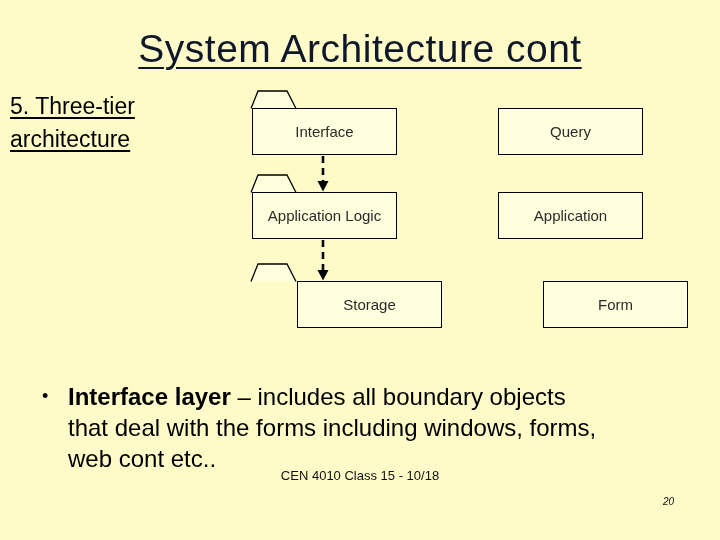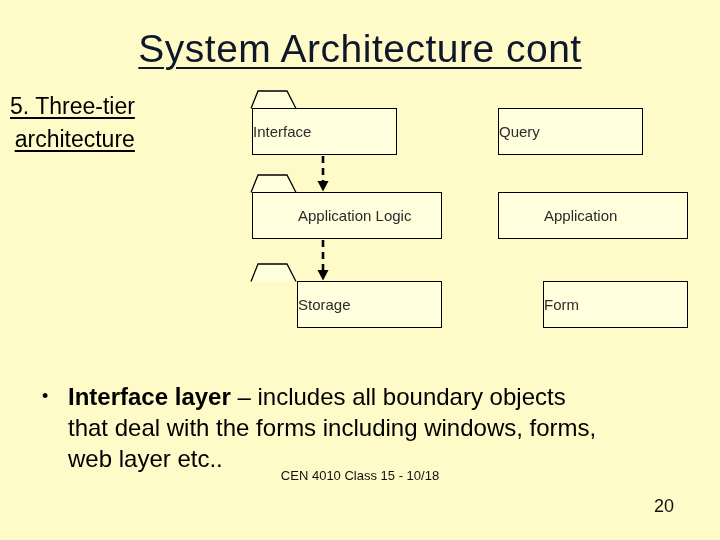--- a/index.html
+++ b/index.html
@@ -34,45 +34,45 @@
   }
 
   
   .heading {
     position: absolute;
     top: 90px;
     left: 10px;
     font-size: 23px;
     line-height: 33px;
     color: #000;
-    text-align: right;
   }
   .heading .u {
     text-decoration: underline;
     text-decoration-thickness: 1.5px;
     text-underline-offset: 3px;
   }
 
   
   .box {
     position: absolute;
     width: 143px;
     height: 45px;
     border: 1.5px solid #000;
     background: #FFFFDE;
     display: flex;
     align-items: center;
+    justify-content: center;
     font-size: 15px;
     color: #2b2b2b;
     text-align: center;
   }
   .col-left  { left: 252px; }
   .col-right { left: 498px; }
   .row-1 { top: 108px; }
-  .row-2 { top: 192px; padding-left: 45px; }
+  .row-2 { top: 192px; }
   .row-3 { top: 281px; margin-left: 45px; }
 
   .tab {
     position: absolute;
     left: 250px;
     width: 48px;
     height: 19px;
   }
   .tab-1 { top: 90px; }
   .tab-2 { top: 174px; }
@@ -111,22 +111,23 @@
     left: 0;
     width: 100%;
     text-align: center;
     font-size: 13px;
     color: #111;
   }
   .page-number {
     position: absolute;
     top: 496px;
     right: 46px;
-    font-size: 18px;
+    font-size: 10px;
     color: #111;
+    font-style: italic;
   }
 </style>
 </head>
 <body>
 
 <div class="slide">
 
   <div class="title">
     <span>System Architecture cont</span>
   </div>
@@ -171,20 +172,20 @@
     <polygon points="317.5,181 328.5,181 323,191.5" fill="#000"></polygon>
     <line x1="323" y1="240" x2="323" y2="271" stroke="#000" stroke-width="2.6" stroke-dasharray="7,5"></line>
     <polygon points="317.5,270 328.5,270 323,280.5" fill="#000"></polygon>
   </svg>
 
   <div class="bullet">
     <span class="dot">•</span>
     <div class="btext">
       <div><b>Interface layer</b><span> – includes all boundary objects</span></div>
       <div>that deal with the forms including windows, forms,</div>
-      <div>web layer etc..</div>
+      <div>web cont etc..</div>
     </div>
   </div>
 
   <div class="footer-center">CEN 4010 Class 15 - 10/18</div>
   <div class="page-number">20</div>
 
 </div>
 
 </body></html>

